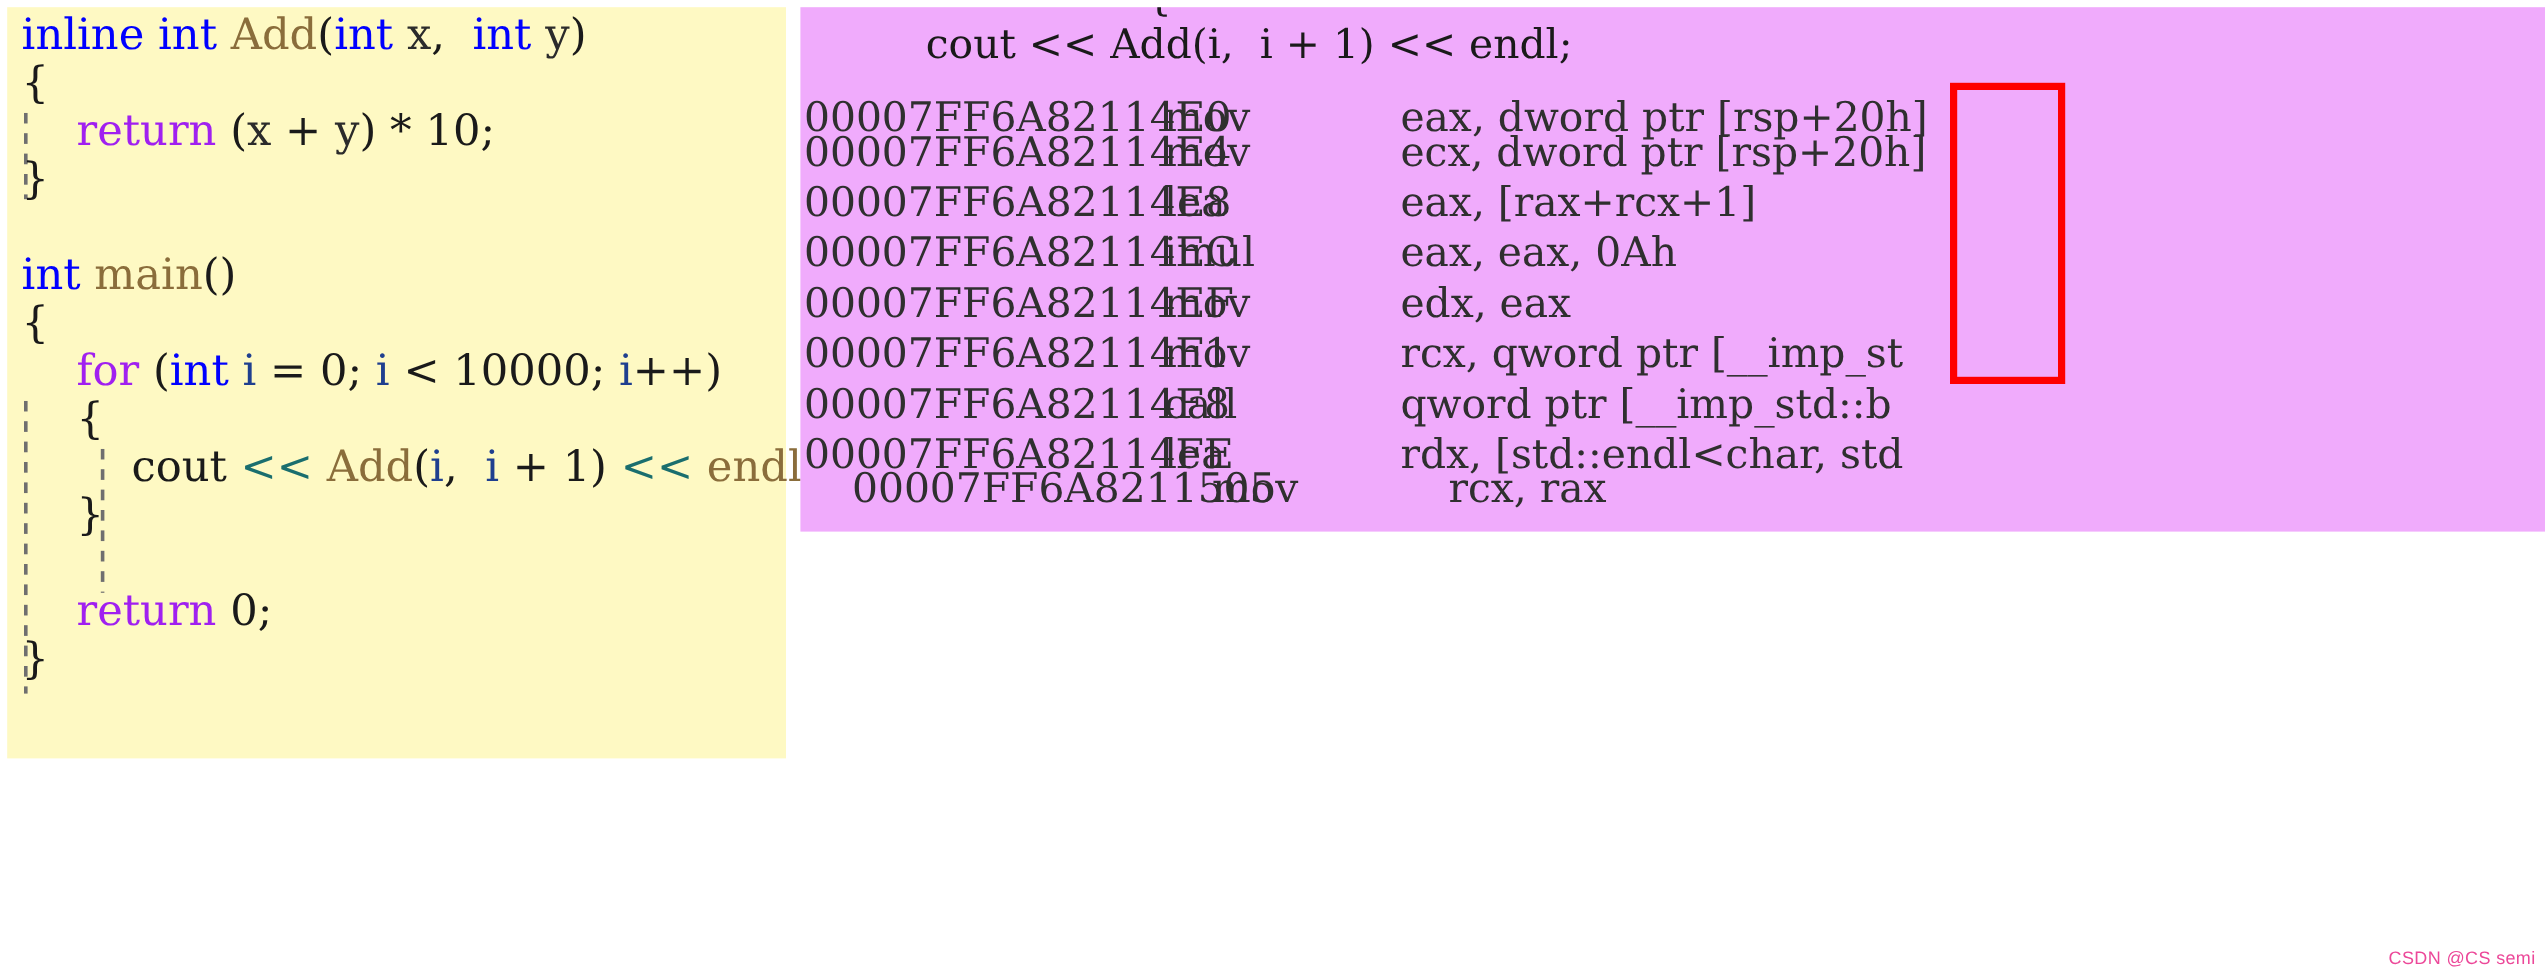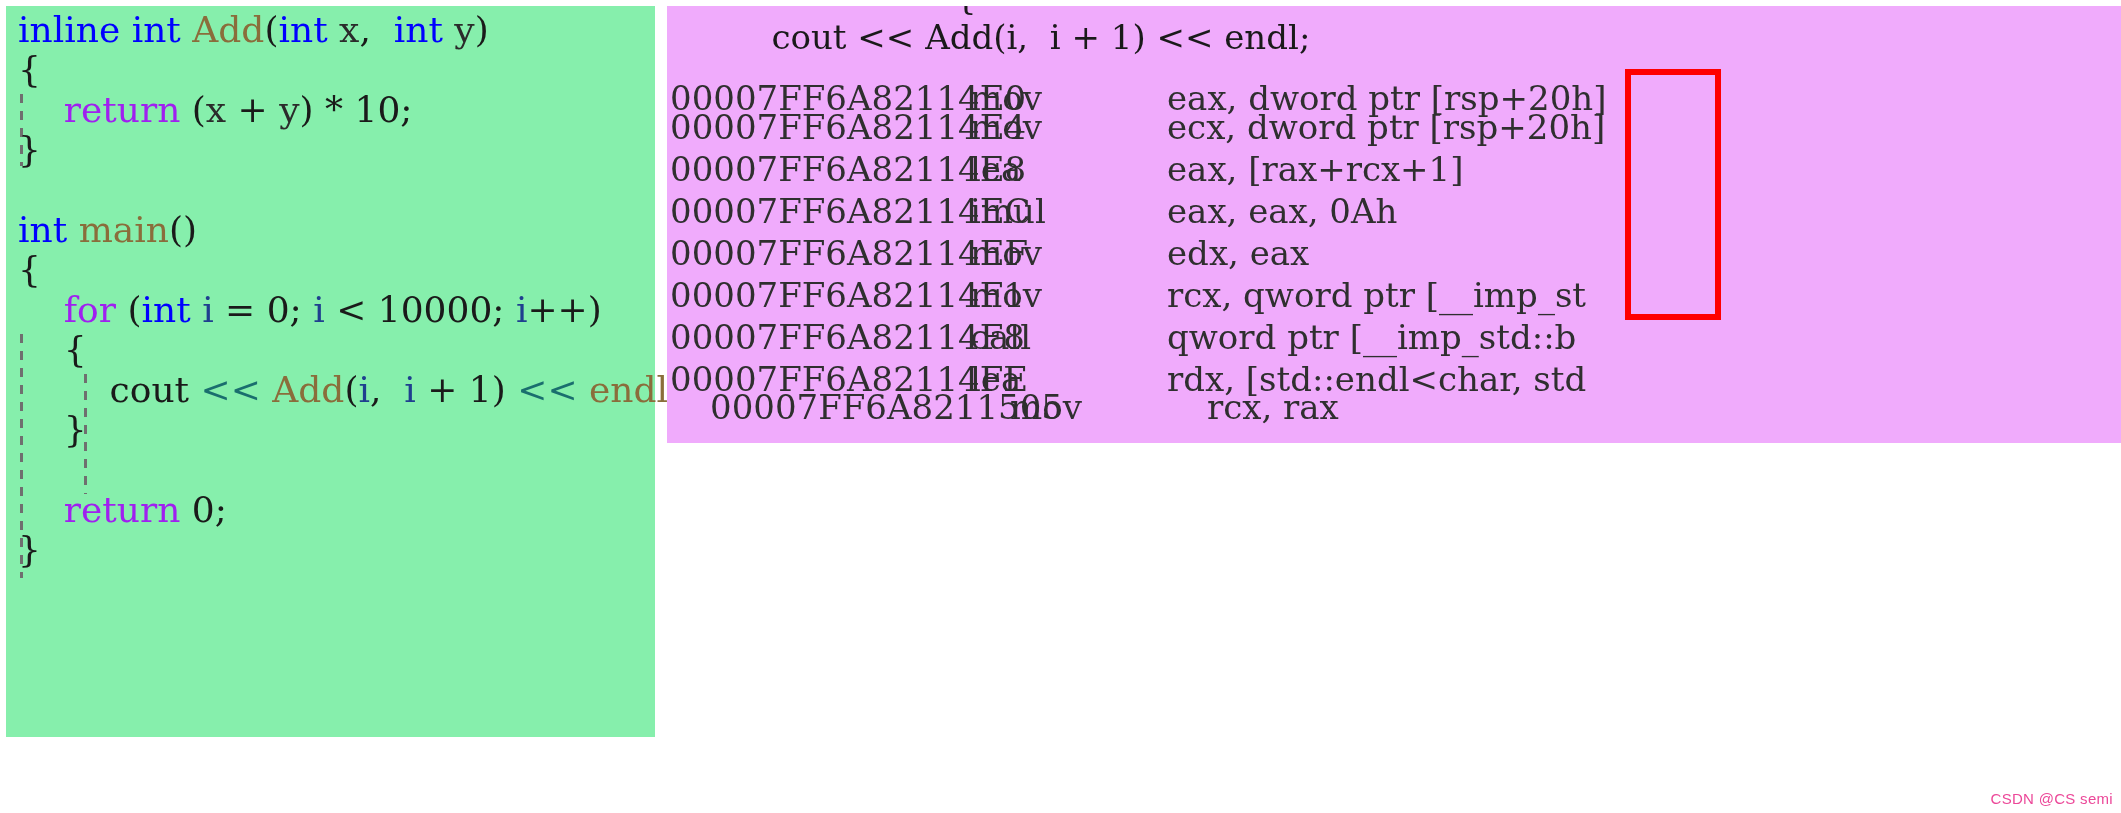--- a/index.html
+++ b/index.html
@@ -14,22 +14,22 @@
     font-family: "DejaVu Serif", serif;
     overflow: hidden;
   }
 
   
   #source-panel {
     position: absolute;
     left: 6px;
     top: 6px;
     width: 649px;
-    height: 731px;
-    background: #86efac;
+    height: 626px;
+    background: #fef9c3;
     box-sizing: border-box;
     padding-left: 32px;
   }
   .src-line {
     position: absolute;
     left: 12px;
     white-space: pre;
     font-family: "DejaVu Serif", serif;
     font-size: 36px;
     line-height: 40px;

